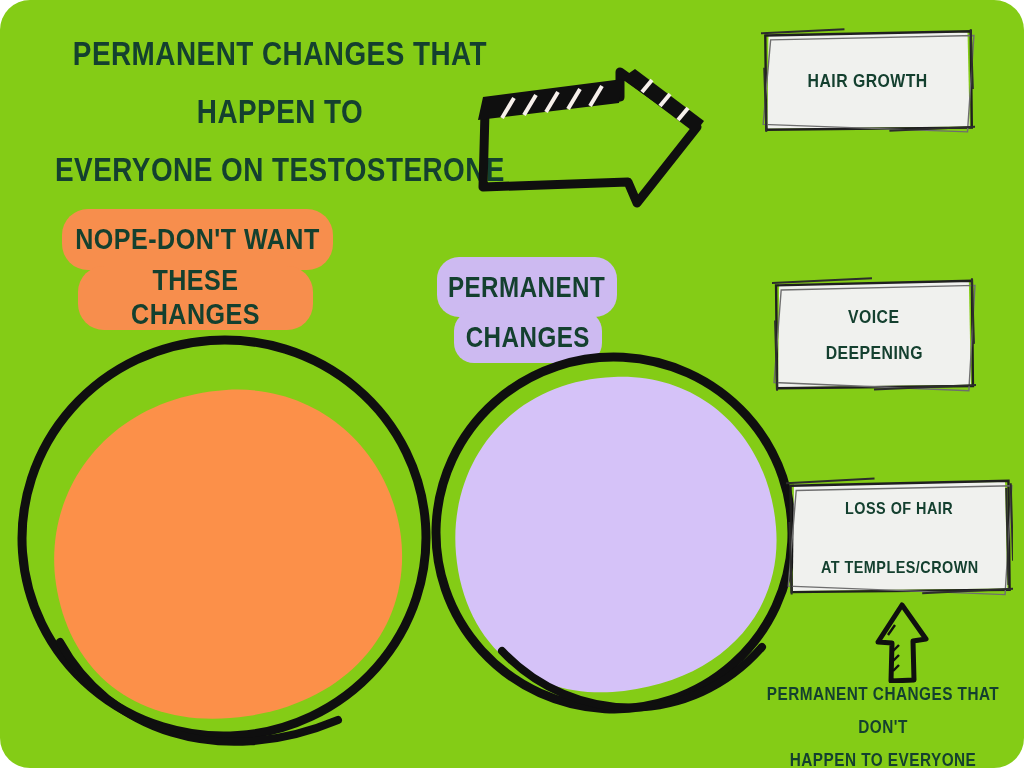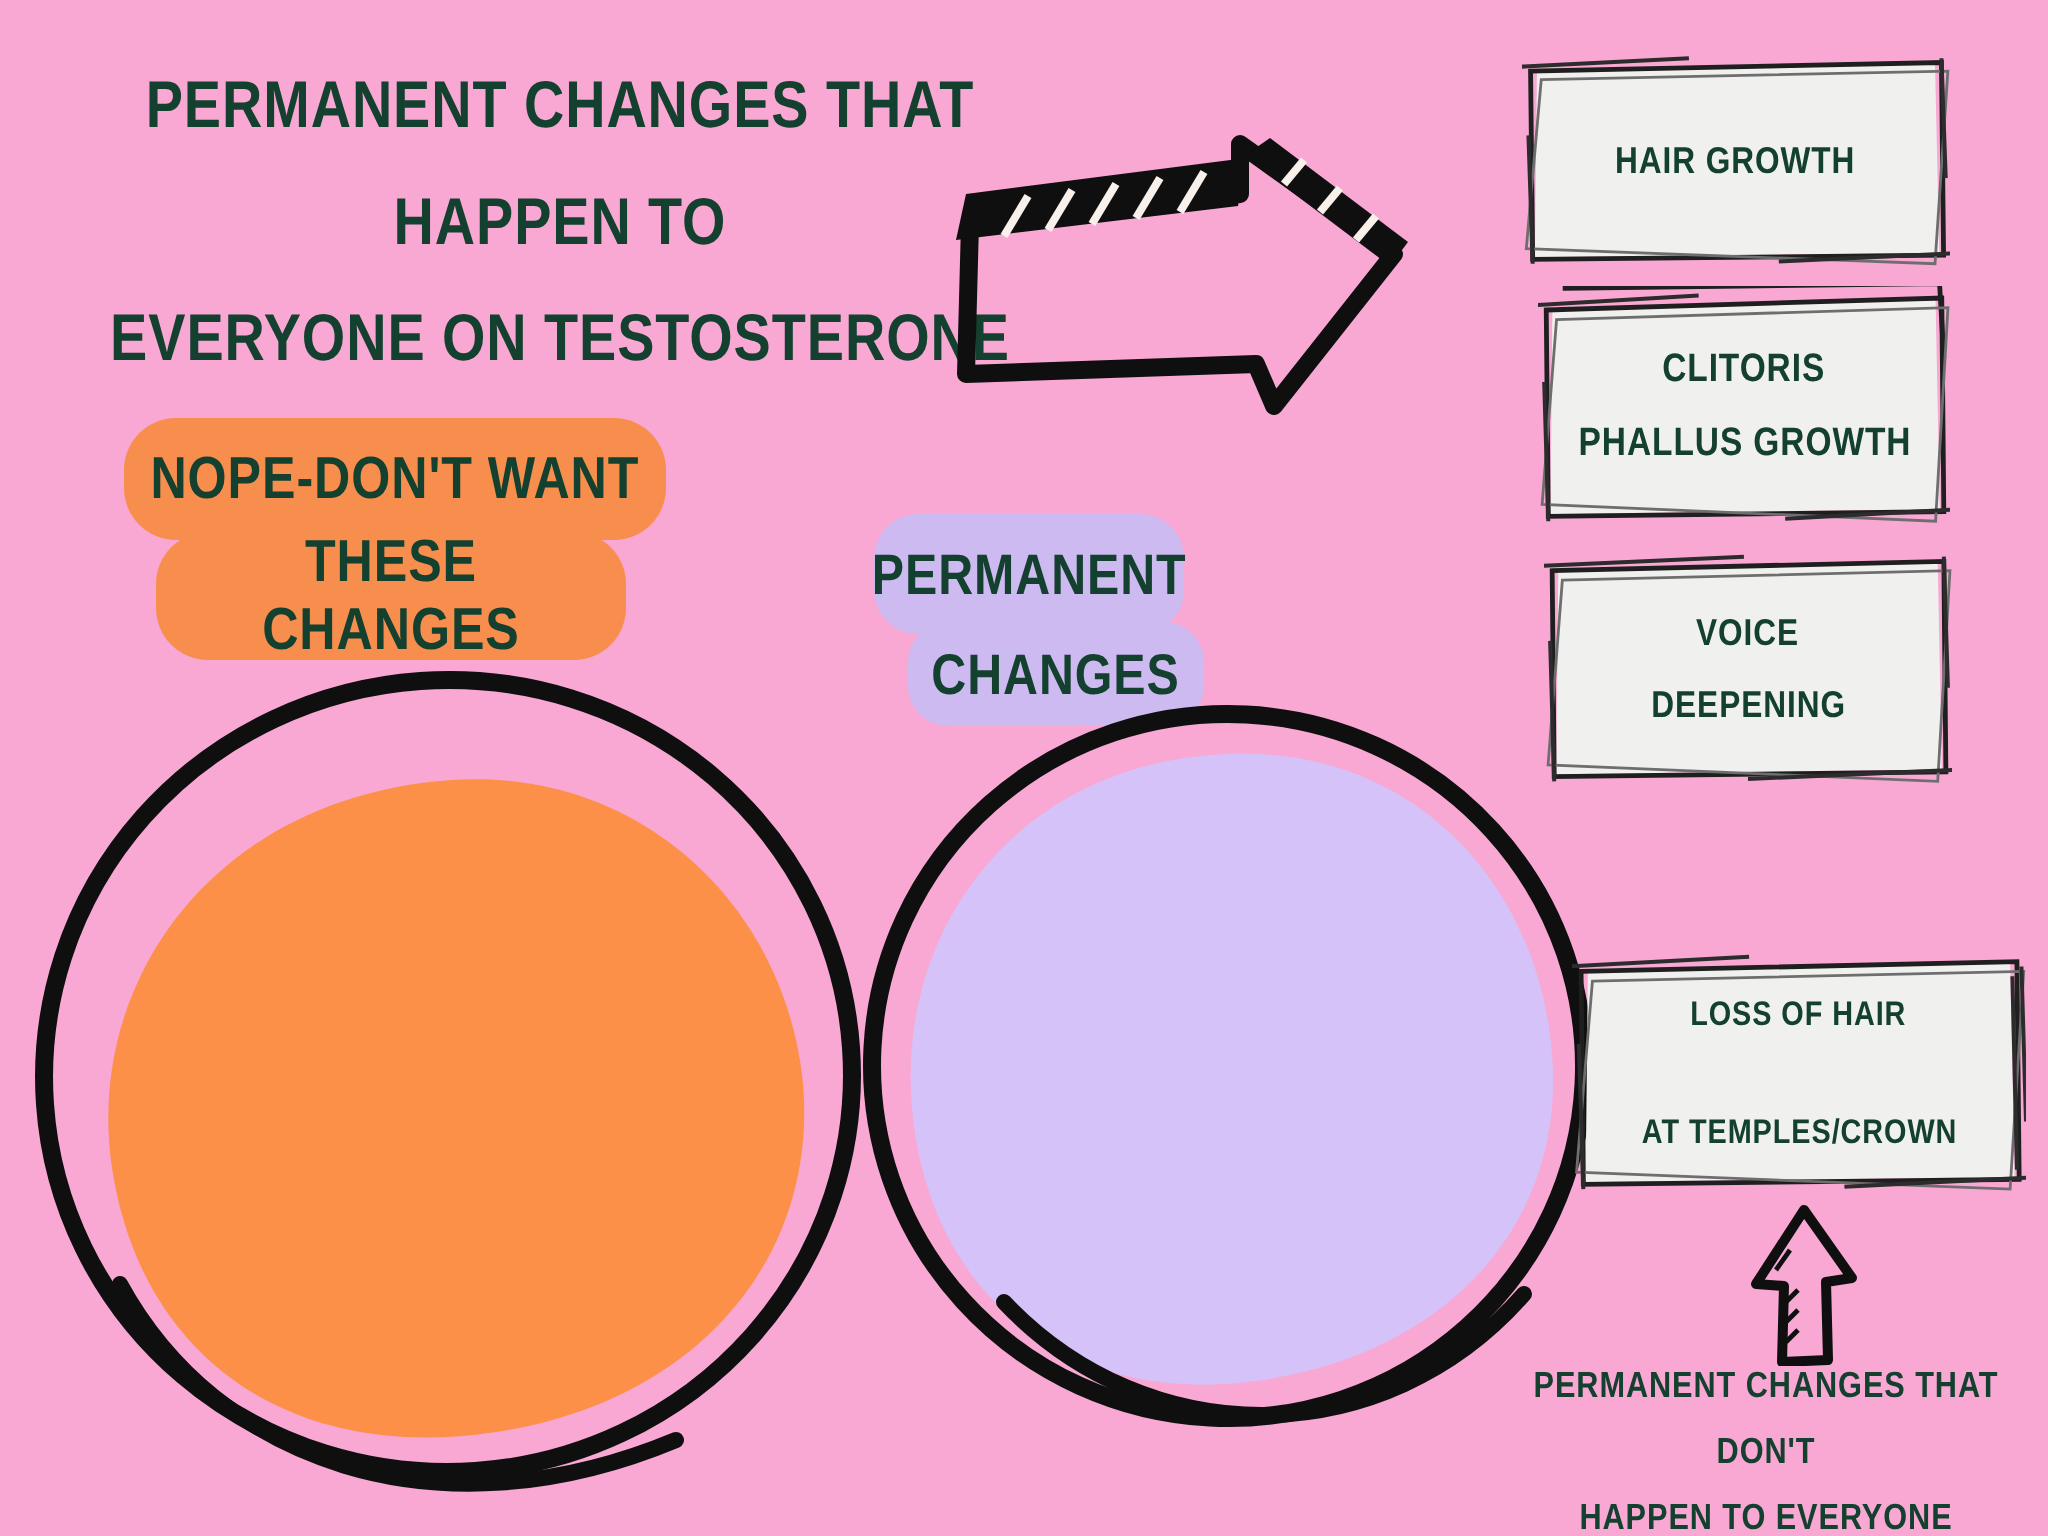--- a/index.html
+++ b/index.html
@@ -1,21 +1,22 @@
 <!DOCTYPE html>
 <html><head>
 <meta charset="utf-8">
 <style>
   html,body{margin:0;padding:0;}
   .canvas{
     position:relative;
     width:1024px;height:768px;
-    background:#f9a8d4;
+    background:#84cc16;
     overflow:hidden;
     font-family:"Liberation Sans","DejaVu Sans",sans-serif;
+    border-radius:30px;
   }
   .abs{position:absolute;}
   .green-text{
     color:#14402F;
     font-weight:800;
     letter-spacing:.5px;
   }
   .squish{transform:scale(.93,1.1);transform-origin:center;}
   
   .title{
@@ -25,21 +26,21 @@
   }
   
   .pill{
     display:flex;align-items:center;justify-content:center;
     text-align:center;
   }
   .pill-orange{background:#F78E4D;}
   .pill-purple{background:#CDBAF1;}
   .nope1{left:62px;top:209px;width:271px;height:61px;border-radius:26px;font-size:27px;}
   .nope2{left:78px;top:266px;width:235px;height:64px;border-radius:26px;font-size:27px;}
-  .perm1{left:437px;top:257px;width:155px;height:60px;border-radius:22px;font-size:26px;}
+  .perm1{left:437px;top:257px;width:180px;height:60px;border-radius:22px;font-size:26px;}
   .perm2{left:454px;top:311px;width:148px;height:52px;border-radius:20px;font-size:26px;}
   
   .sketchbox{
     display:flex;flex-direction:column;align-items:center;justify-content:center;
     text-align:center;
   }
   .sketchbox svg.frame{position:absolute;left:0;top:0;width:100%;height:100%;}
   .sketchbox .lbl{position:relative;z-index:2;}
   .box-hair {left:761px;top:27px;width:214px;height:107px;font-size:17px;line-height:34px;}
   .box-clit {left:769px;top:143px;width:206px;height:120px;font-size:18px;line-height:37px;}
@@ -84,31 +85,20 @@
   <div class="abs sketchbox box-hair green-text">
     <svg class="frame" viewBox="0 0 200 100" preserveAspectRatio="none">
       <path d="M7,7 L193,5 L195,93 L6,95 Z" fill="#F0F1EE"></path>
       <path d="M4,8 L196,4 L197,94 L5,96 Z" fill="none" stroke="#1F1F1F" stroke-width="2.4"></path>
       <path d="M9,12 L199,8 L193,98 L2,91 Z" fill="none" stroke="#6E6E6E" stroke-width="1.4"></path>
       <path d="M-2,6 L78,2 M120,97 L205,93 M196,2 L198,58 M3,38 L5,98" stroke="#2C2C2C" stroke-width="2" fill="none"></path>
     </svg>
     <div class="lbl squish">HAIR GROWTH</div>
   </div>
 
-  <div class="abs sketchbox box-clit green-text">
-    <svg class="frame" viewBox="0 0 200 100" preserveAspectRatio="none">
-      <path d="M12,1 L196,-1 M195,0 L197,30" stroke="#1F1F1F" stroke-width="2.4" fill="none"></path>
-      <path d="M7,9 L193,6 L195,93 L6,95 Z" fill="#F0F1EE"></path>
-      <path d="M4,10 L196,5 L197,94 L5,96 Z" fill="none" stroke="#1F1F1F" stroke-width="2.4"></path>
-      <path d="M9,14 L199,9 L193,98 L2,91 Z" fill="none" stroke="#6E6E6E" stroke-width="1.4"></path>
-      <path d="M-2,8 L78,4 M120,97 L205,93 M3,40 L5,98" stroke="#2C2C2C" stroke-width="2" fill="none"></path>
-    </svg>
-    <div class="lbl squish">CLITORIS</div>
-    <div class="lbl squish">PHALLUS GROWTH</div>
-  </div>
 
   <div class="abs sketchbox box-voice green-text">
     <svg class="frame" viewBox="0 0 200 100" preserveAspectRatio="none">
       <path d="M7,7 L193,5 L195,93 L6,95 Z" fill="#F0F1EE"></path>
       <path d="M4,8 L196,4 L197,94 L5,96 Z" fill="none" stroke="#1F1F1F" stroke-width="2.4"></path>
       <path d="M9,12 L199,8 L193,98 L2,91 Z" fill="none" stroke="#6E6E6E" stroke-width="1.4"></path>
       <path d="M-2,6 L98,2 M100,97 L205,93 M196,2 L198,58 M3,38 L5,98" stroke="#2C2C2C" stroke-width="2" fill="none"></path>
     </svg>
     <div class="lbl squish">VOICE</div>
     <div class="lbl squish">DEEPENING</div>

